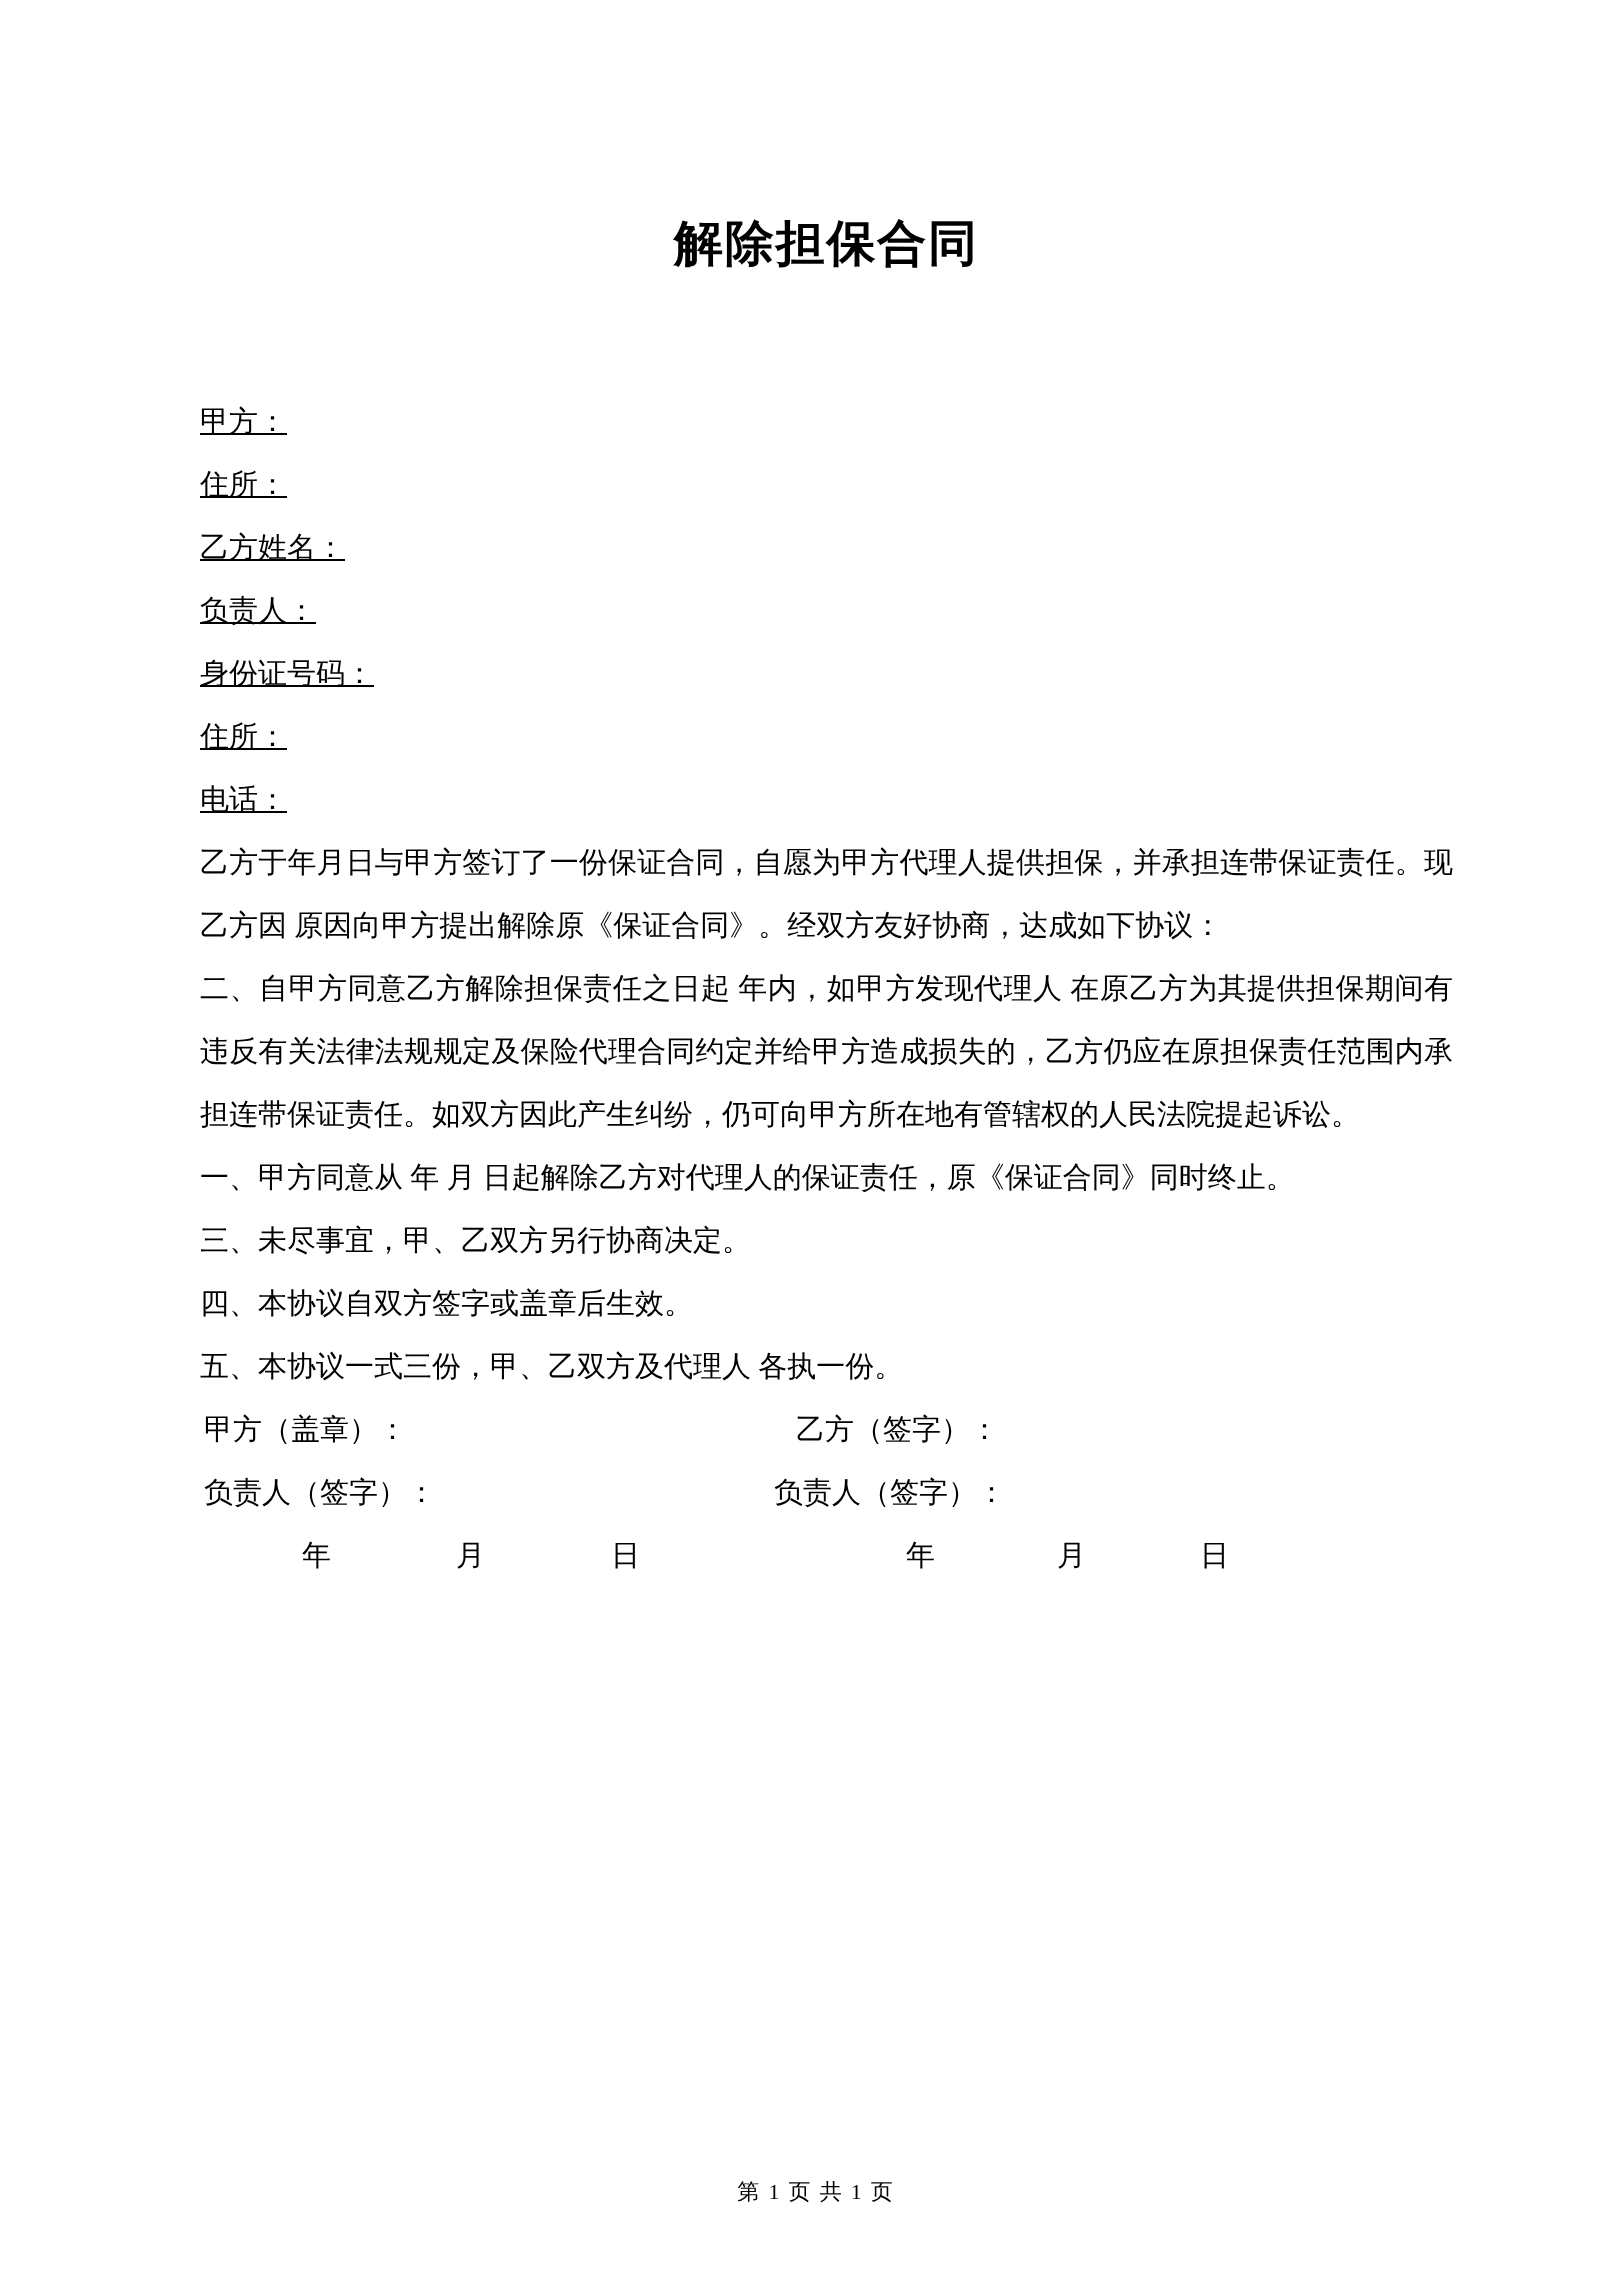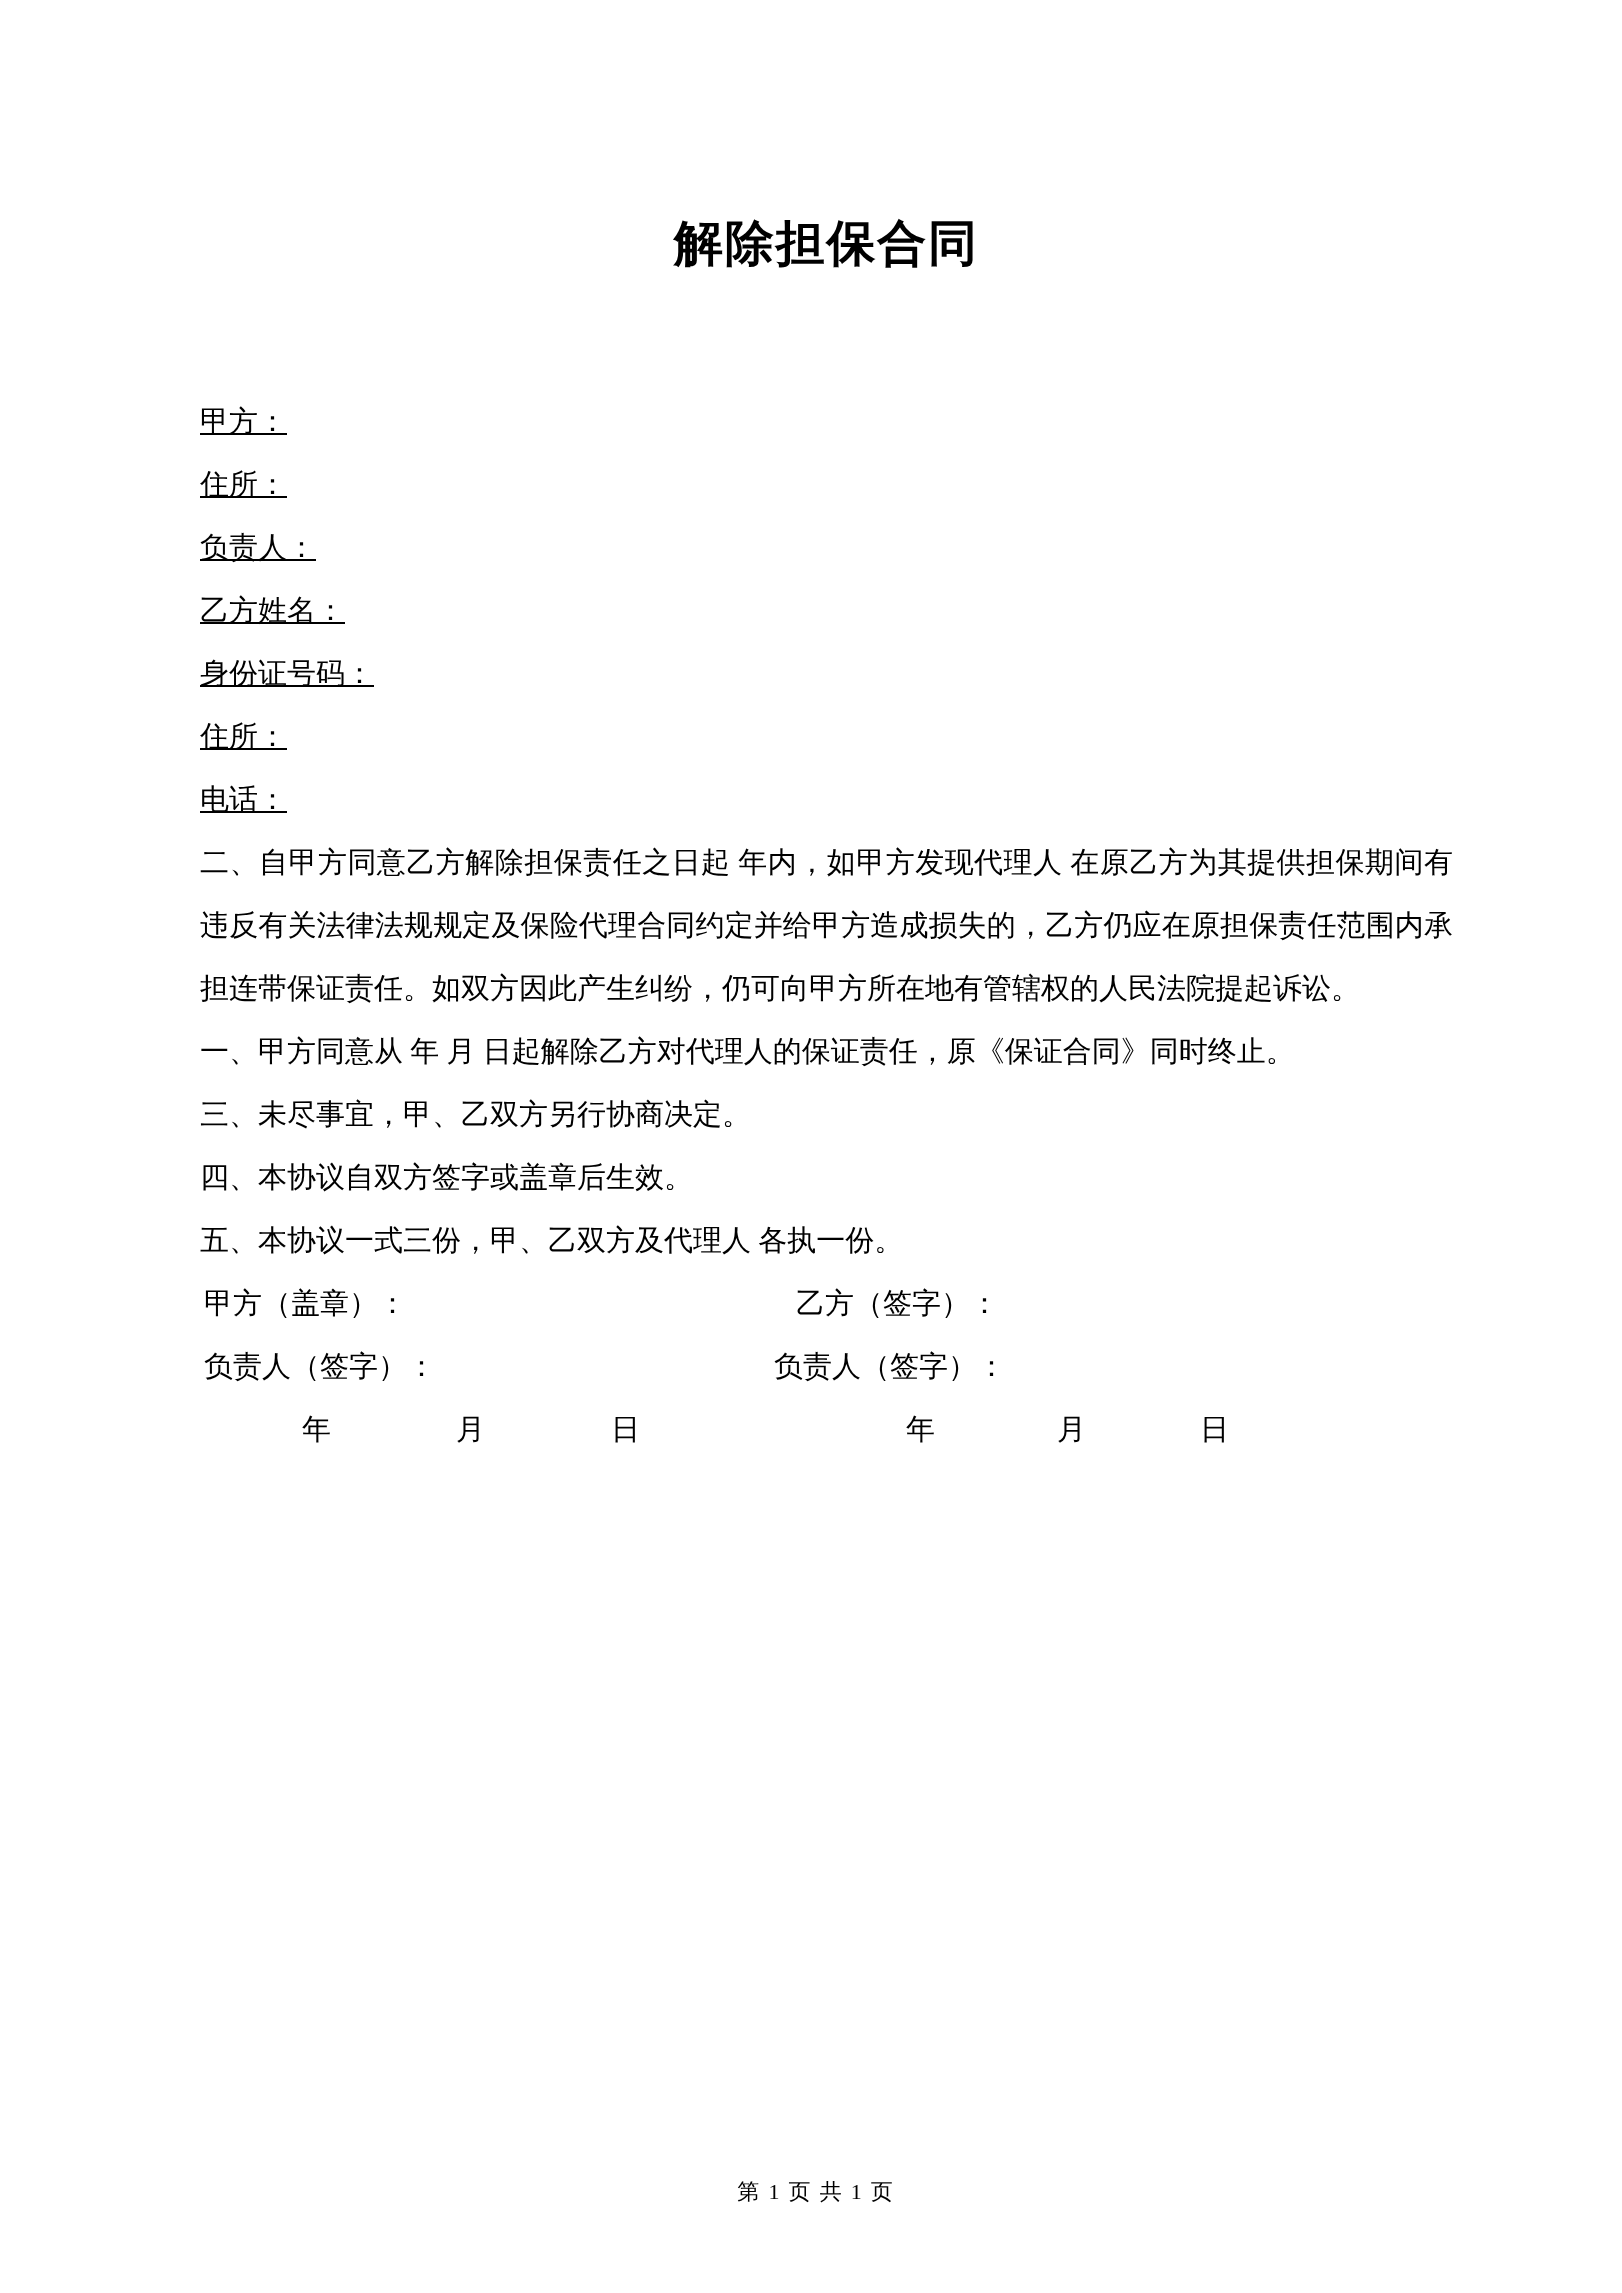--- a/index.html
+++ b/index.html
@@ -93,26 +93,27 @@
 <body>
 
 <div class="page">
 
   <h1 class="title">解除担保合同</h1>
 
   <div class="body-block">
 
     <p class="info-line">甲方：</p>
     <p class="info-line">住所：</p>
+    <p class="info-line">乙方姓名：</p>
     <p class="info-line">负责人：</p>
-    <p class="info-line">乙方姓名：</p>
     <p class="info-line">身份证号码：</p>
     <p class="info-line">住所：</p>
     <p class="info-line">电话：</p>
 
+    <p class="para">乙方于年月日与甲方签订了一份保证合同，自愿为甲方代理人提供担保，并承担连带保证责任。现乙方因 原因向甲方提出解除原《保证合同》。经双方友好协商，达成如下协议：</p>
     <p class="para">二、自甲方同意乙方解除担保责任之日起 年内，如甲方发现代理人 在原乙方为其提供担保期间有违反有关法律法规规定及保险代理合同约定并给甲方造成损失的，乙方仍应在原担保责任范围内承担连带保证责任。如双方因此产生纠纷，仍可向甲方所在地有管辖权的人民法院提起诉讼。</p>
     <p class="para">一、甲方同意从 年 月 日起解除乙方对代理人的保证责任，原《保证合同》同时终止。</p>
     <p class="para">三、未尽事宜，甲、乙双方另行协商决定。</p>
     <p class="para">四、本协议自双方签字或盖章后生效。</p>
     <p class="para">五、本协议一式三份，甲、乙双方及代理人 各执一份。</p>
 
     <div class="sig-row">
       <span class="sig-left">甲方（盖章）：</span>
       <span class="sig-right-1">乙方（签字）：</span>
     </div>

